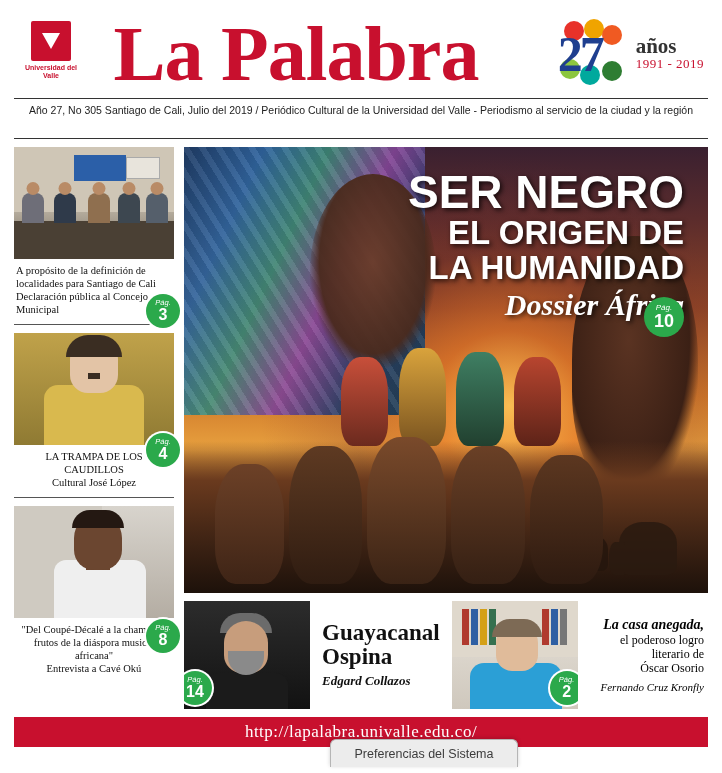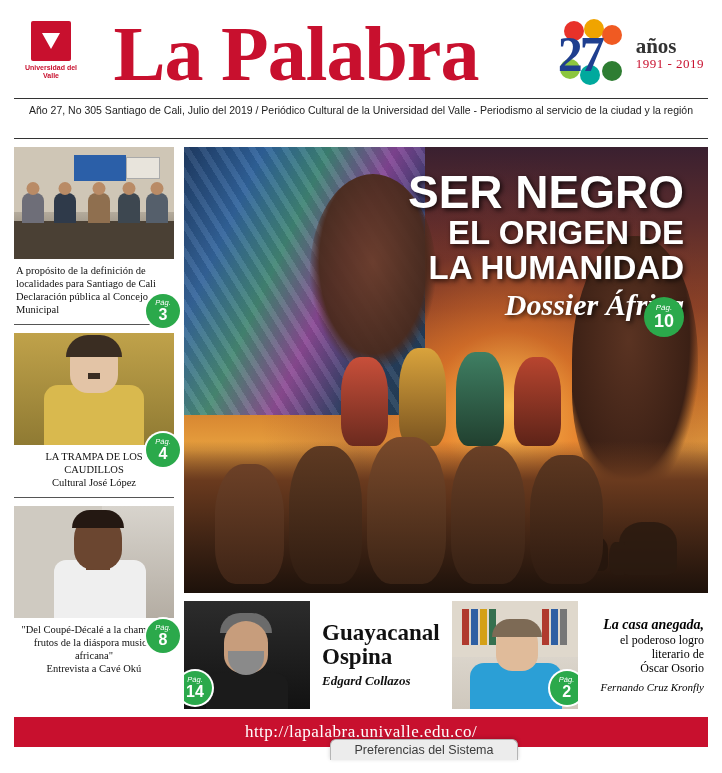--- a/index.html
+++ b/index.html
@@ -340,21 +340,21 @@
   }
   .footer-url {
     color:#fff; font-family:"Liberation Serif", serif;
     font-size: 17px; letter-spacing: 0.5px;
   }
 
   
   .os-dialog {
     position: absolute;
     left: 330px; top: 739px;
-    width: 188px; height: 21px;
+    width: 188px; height: 28px;
     background: #ececec;
     border: 1px solid #b5b5b5;
     border-bottom: none;
     border-radius: 6px 6px 0 0;
     box-shadow: 0 -1px 4px rgba(0,0,0,0.18);
     display: flex; align-items: center; justify-content: center;
     font-family: "Liberation Sans", sans-serif;
     font-size: 12.5px;
     color: #3c3c3c;
   }

